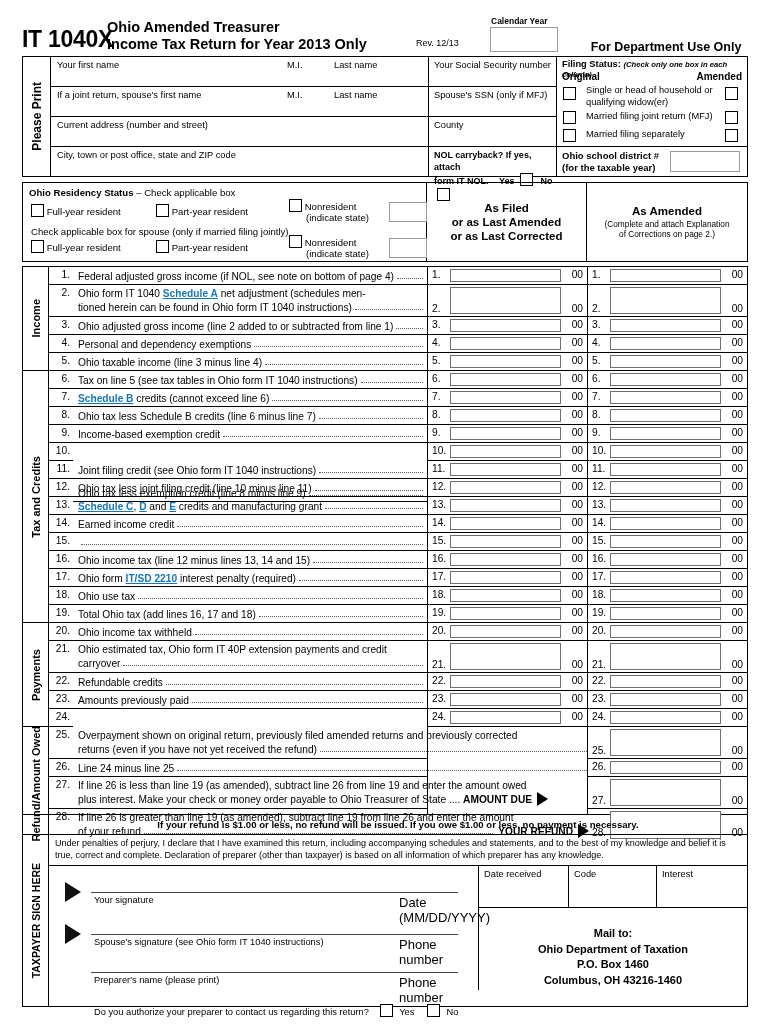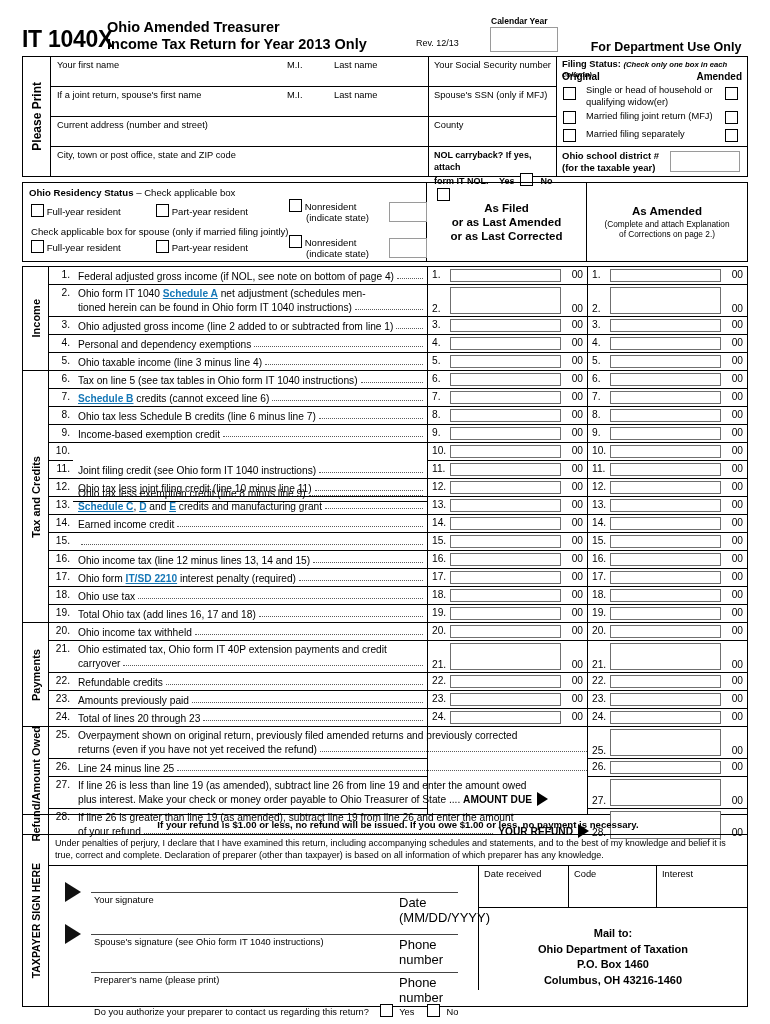--- a/index.html
+++ b/index.html
@@ -527,28 +527,20 @@
           </div>
         </div>
         <div class="rline" style="top: 424px; height: 18px;">
           <div class="rtext" style="top:2px;right:2px;">
             <div class="flexline">
               <span>Amounts previously paid</span>
               <span class="dots"></span>
             </div>
           </div>
         </div>
-        <div class="rline" style="top: 442px; height: 18px;">
-          <div class="rtext" style="top:2px;right:2px;">
-            <div class="flexline">
-              <span>Total of lines 20 through 23</span>
-              <span class="dots"></span>
-            </div>
-          </div>
-        </div>
         <div class="rline" style="top: 460px; height: 32px;">
           <div class="rtext" style="top:2px;right:-162px;">
             <div>Overpayment shown on original return, previously filed amended returns and previously corrected</div>
             <div class="flexline">
               <span>returns (even if you have not yet received the refund)</span>
               <span class="dots"></span>
             </div>
           </div>
         </div>
         <div class="rline" style="top: 492px; height: 18px;">

